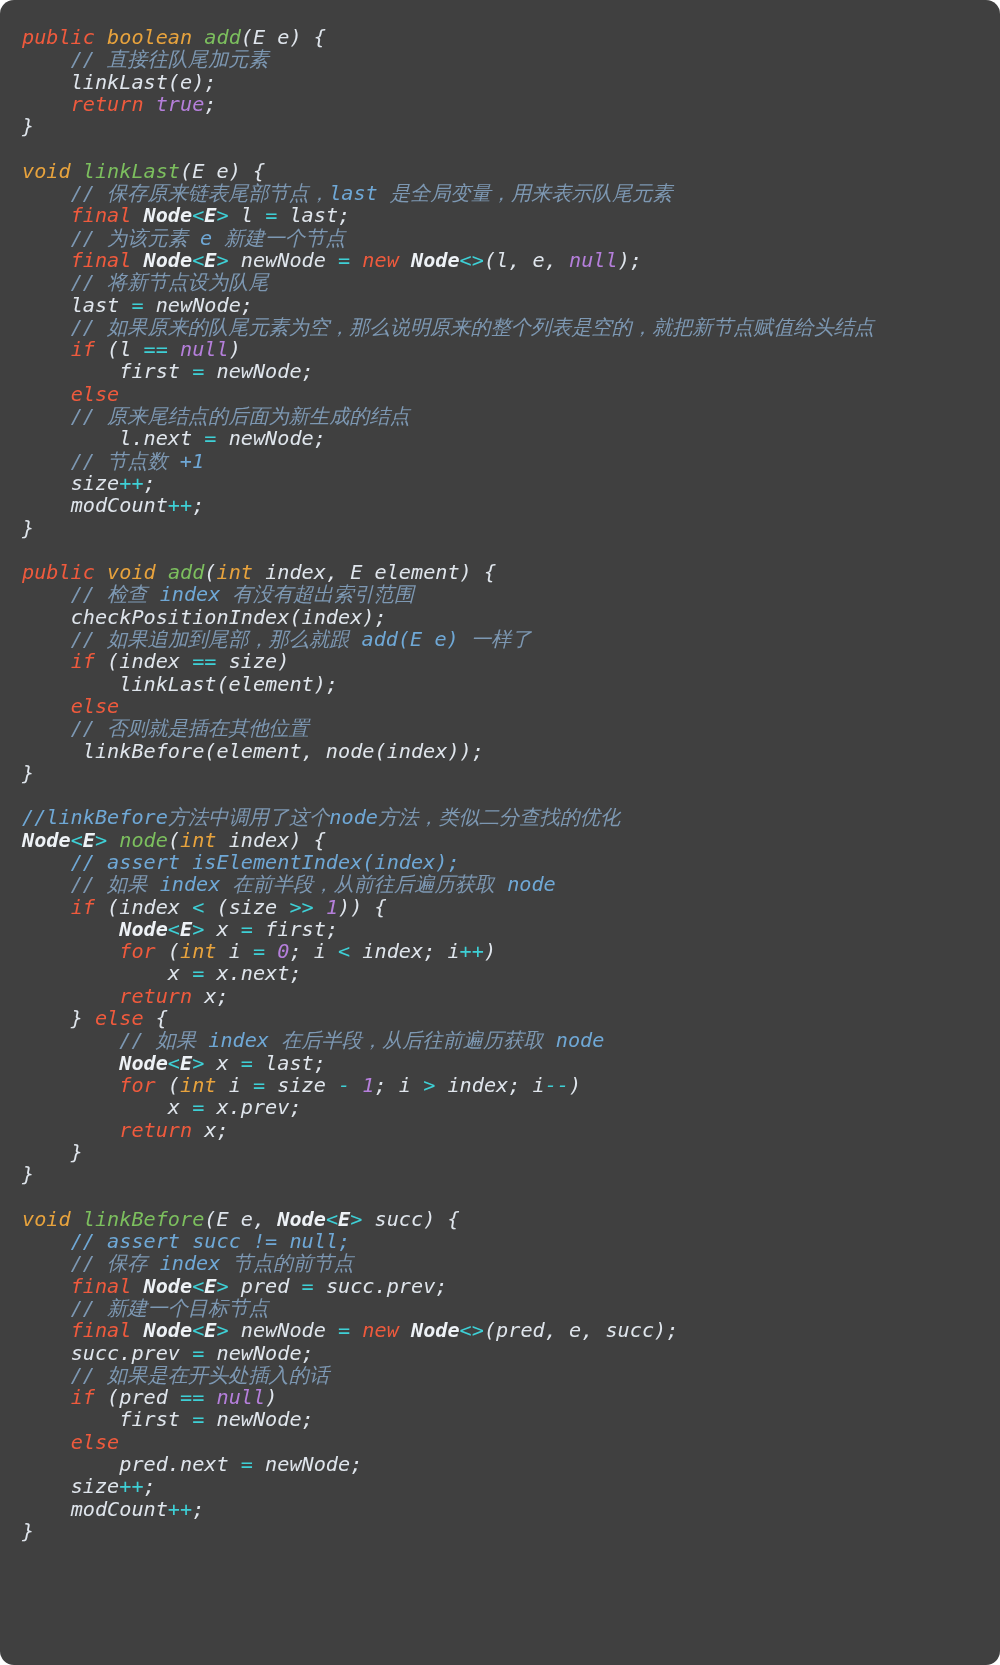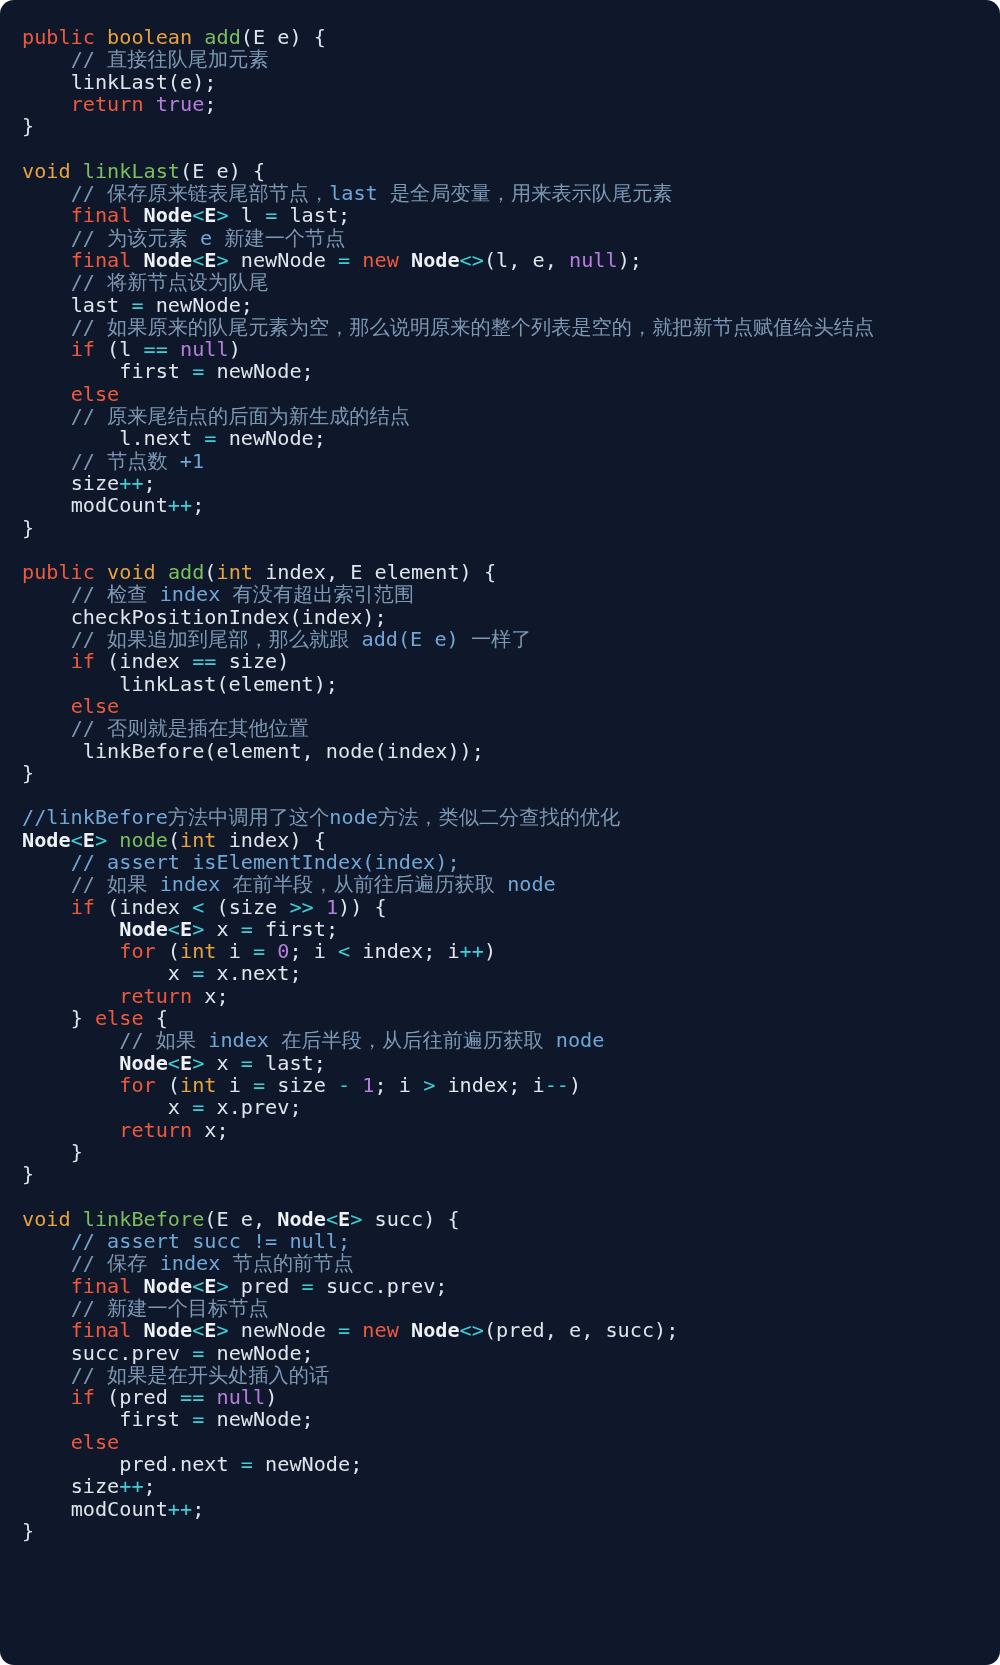--- a/index.html
+++ b/index.html
@@ -44,15 +44,15 @@
   .pl   { color: #dfe5ec; }            
   .op   { color: #3ed0d6; }            
   .lit  { color: #b57fdb; }            
   .cmt  { color: #7d98b3; }            
   .cmta { color: #6fa8d6; }            
   .cls  { color: #eef2f6; font-weight: 600; }  
 </style>
 <style>.kw{color:#ef5a3d;}.typ{color:#e8a33d;}.fn{color:#7cbf5e;}.op{color:#3ed0d6;}.lit{color:#b57fdb;text-align:right;}.cmt{color:#7d98b3;}.cmta{color:#6fa8d6;}.cls{color:#eef2f6;}.pl{color:#dfe5ec;}</style></head>
 <body>
 
-<div id="code-card" style="background: #0f172a; border-radius: 14px;">
+<div id="code-card" style="background: #404040; border-radius: 14px; font-style: italic;">
   <pre id="code-block"><span class="ln"><span class="kw">public</span> <span class="typ">boolean</span> <span class="fn">add</span><span class="pl">(E e) {</span></span><span class="ln">    <span class="cmt">// 直接往队尾加元素</span></span><span class="ln">    <span class="pl">linkLast(e);</span></span><span class="ln">    <span class="kw">return</span> <span class="lit">true</span><span class="pl">;</span></span><span class="ln"><span class="pl">}</span></span><span class="ln"> </span><span class="ln"><span class="typ">void</span> <span class="fn">linkLast</span><span class="pl">(E e) {</span></span><span class="ln">    <span class="cmt">// 保存原来链表尾部节点，</span><span class="cmta">last</span><span class="cmt"> 是全局变量，用来表示队尾元素</span></span><span class="ln">    <span class="kw">final</span> <span class="cls">Node</span><span class="op">&lt;</span><span class="cls">E</span><span class="op">&gt;</span> <span class="pl">l</span> <span class="op">=</span> <span class="pl">last;</span></span><span class="ln">    <span class="cmt">// 为该元素 </span><span class="cmta">e</span><span class="cmt"> 新建一个节点</span></span><span class="ln">    <span class="kw">final</span> <span class="cls">Node</span><span class="op">&lt;</span><span class="cls">E</span><span class="op">&gt;</span> <span class="pl">newNode</span> <span class="op">=</span> <span class="kw">new</span> <span class="cls">Node</span><span class="op">&lt;&gt;</span><span class="pl">(l, e, </span><span class="lit">null</span><span class="pl">);</span></span><span class="ln">    <span class="cmt">// 将新节点设为队尾</span></span><span class="ln">    <span class="pl">last</span> <span class="op">=</span> <span class="pl">newNode;</span></span><span class="ln">    <span class="cmt">// 如果原来的队尾元素为空，那么说明原来的整个列表是空的，就把新节点赋值给头结点</span></span><span class="ln">    <span class="kw">if</span> <span class="pl">(l</span> <span class="op">==</span> <span class="lit">null</span><span class="pl">)</span></span><span class="ln">        <span class="pl">first</span> <span class="op">=</span> <span class="pl">newNode;</span></span><span class="ln">    <span class="kw">else</span></span><span class="ln">    <span class="cmt">// 原来尾结点的后面为新生成的结点</span></span><span class="ln">        <span class="pl">l.next</span> <span class="op">=</span> <span class="pl">newNode;</span></span><span class="ln">    <span class="cmt">// 节点数 </span><span class="cmta">+1</span></span><span class="ln">    <span class="pl">size</span><span class="op">++</span><span class="pl">;</span></span><span class="ln">    <span class="pl">modCount</span><span class="op">++</span><span class="pl">;</span></span><span class="ln"><span class="pl">}</span></span><span class="ln"> </span><span class="ln"><span class="kw">public</span> <span class="typ">void</span> <span class="fn">add</span><span class="pl">(</span><span class="typ">int</span> <span class="pl">index, E element) {</span></span><span class="ln">    <span class="cmt">// 检查 </span><span class="cmta">index</span><span class="cmt"> 有没有超出索引范围</span></span><span class="ln">    <span class="pl">checkPositionIndex(index);</span></span><span class="ln">    <span class="cmt">// 如果追加到尾部，那么就跟 </span><span class="cmta">add(E e)</span><span class="cmt"> 一样了</span></span><span class="ln">    <span class="kw">if</span> <span class="pl">(index</span> <span class="op">==</span> <span class="pl">size)</span></span><span class="ln">        <span class="pl">linkLast(element);</span></span><span class="ln">    <span class="kw">else</span></span><span class="ln">    <span class="cmt">// 否则就是插在其他位置</span></span><span class="ln">     <span class="pl">linkBefore(element, node(index));</span></span><span class="ln"><span class="pl">}</span></span><span class="ln"> </span><span class="ln"><span class="cmta">//linkBefore</span><span class="cmt">方法中调用了这个</span><span class="cmta">node</span><span class="cmt">方法，类似二分查找的优化</span></span><span class="ln"><span class="cls">Node</span><span class="op">&lt;</span><span class="cls">E</span><span class="op">&gt;</span> <span class="fn">node</span><span class="pl">(</span><span class="typ">int</span> <span class="pl">index) {</span></span><span class="ln">    <span class="cmta">// assert isElementIndex(index);</span></span><span class="ln">    <span class="cmt">// 如果 </span><span class="cmta">index</span><span class="cmt"> 在前半段，从前往后遍历获取 </span><span class="cmta">node</span></span><span class="ln">    <span class="kw">if</span> <span class="pl">(index</span> <span class="op">&lt;</span> <span class="pl">(size</span> <span class="op">&gt;&gt;</span> <span class="lit">1</span><span class="pl">)) {</span></span><span class="ln">        <span class="cls">Node</span><span class="op">&lt;</span><span class="cls">E</span><span class="op">&gt;</span> <span class="pl">x</span> <span class="op">=</span> <span class="pl">first;</span></span><span class="ln">        <span class="kw">for</span> <span class="pl">(</span><span class="typ">int</span> <span class="pl">i</span> <span class="op">=</span> <span class="lit">0</span><span class="pl">; i</span> <span class="op">&lt;</span> <span class="pl">index; i</span><span class="op">++</span><span class="pl">)</span></span><span class="ln">            <span class="pl">x</span> <span class="op">=</span> <span class="pl">x.next;</span></span><span class="ln">        <span class="kw">return</span> <span class="pl">x;</span></span><span class="ln">    <span class="pl">}</span> <span class="kw">else</span> <span class="pl">{</span></span><span class="ln">        <span class="cmt">// 如果 </span><span class="cmta">index</span><span class="cmt"> 在后半段，从后往前遍历获取 </span><span class="cmta">node</span></span><span class="ln">        <span class="cls">Node</span><span class="op">&lt;</span><span class="cls">E</span><span class="op">&gt;</span> <span class="pl">x</span> <span class="op">=</span> <span class="pl">last;</span></span><span class="ln">        <span class="kw">for</span> <span class="pl">(</span><span class="typ">int</span> <span class="pl">i</span> <span class="op">=</span> <span class="pl">size</span> <span class="op">-</span> <span class="lit">1</span><span class="pl">; i</span> <span class="op">&gt;</span> <span class="pl">index; i</span><span class="op">--</span><span class="pl">)</span></span><span class="ln">            <span class="pl">x</span> <span class="op">=</span> <span class="pl">x.prev;</span></span><span class="ln">        <span class="kw">return</span> <span class="pl">x;</span></span><span class="ln">    <span class="pl">}</span></span><span class="ln"><span class="pl">}</span></span><span class="ln"> </span><span class="ln"><span class="typ">void</span> <span class="fn">linkBefore</span><span class="pl">(E e, </span><span class="cls">Node</span><span class="op">&lt;</span><span class="cls">E</span><span class="op">&gt;</span> <span class="pl">succ) {</span></span><span class="ln">    <span class="cmta">// assert succ != null;</span></span><span class="ln">    <span class="cmt">// 保存 </span><span class="cmta">index</span><span class="cmt"> 节点的前节点</span></span><span class="ln">    <span class="kw">final</span> <span class="cls">Node</span><span class="op">&lt;</span><span class="cls">E</span><span class="op">&gt;</span> <span class="pl">pred</span> <span class="op">=</span> <span class="pl">succ.prev;</span></span><span class="ln">    <span class="cmt">// 新建一个目标节点</span></span><span class="ln">    <span class="kw">final</span> <span class="cls">Node</span><span class="op">&lt;</span><span class="cls">E</span><span class="op">&gt;</span> <span class="pl">newNode</span> <span class="op">=</span> <span class="kw">new</span> <span class="cls">Node</span><span class="op">&lt;&gt;</span><span class="pl">(pred, e, succ);</span></span><span class="ln">    <span class="pl">succ.prev</span> <span class="op">=</span> <span class="pl">newNode;</span></span><span class="ln">    <span class="cmt">// 如果是在开头处插入的话</span></span><span class="ln">    <span class="kw">if</span> <span class="pl">(pred</span> <span class="op">==</span> <span class="lit">null</span><span class="pl">)</span></span><span class="ln">        <span class="pl">first</span> <span class="op">=</span> <span class="pl">newNode;</span></span><span class="ln">    <span class="kw">else</span></span><span class="ln">        <span class="pl">pred.next</span> <span class="op">=</span> <span class="pl">newNode;</span></span><span class="ln">    <span class="pl">size</span><span class="op">++</span><span class="pl">;</span></span><span class="ln">    <span class="pl">modCount</span><span class="op">++</span><span class="pl">;</span></span><span class="ln"><span class="pl">}</span></span></pre>
 </div>
 
 </body></html>

